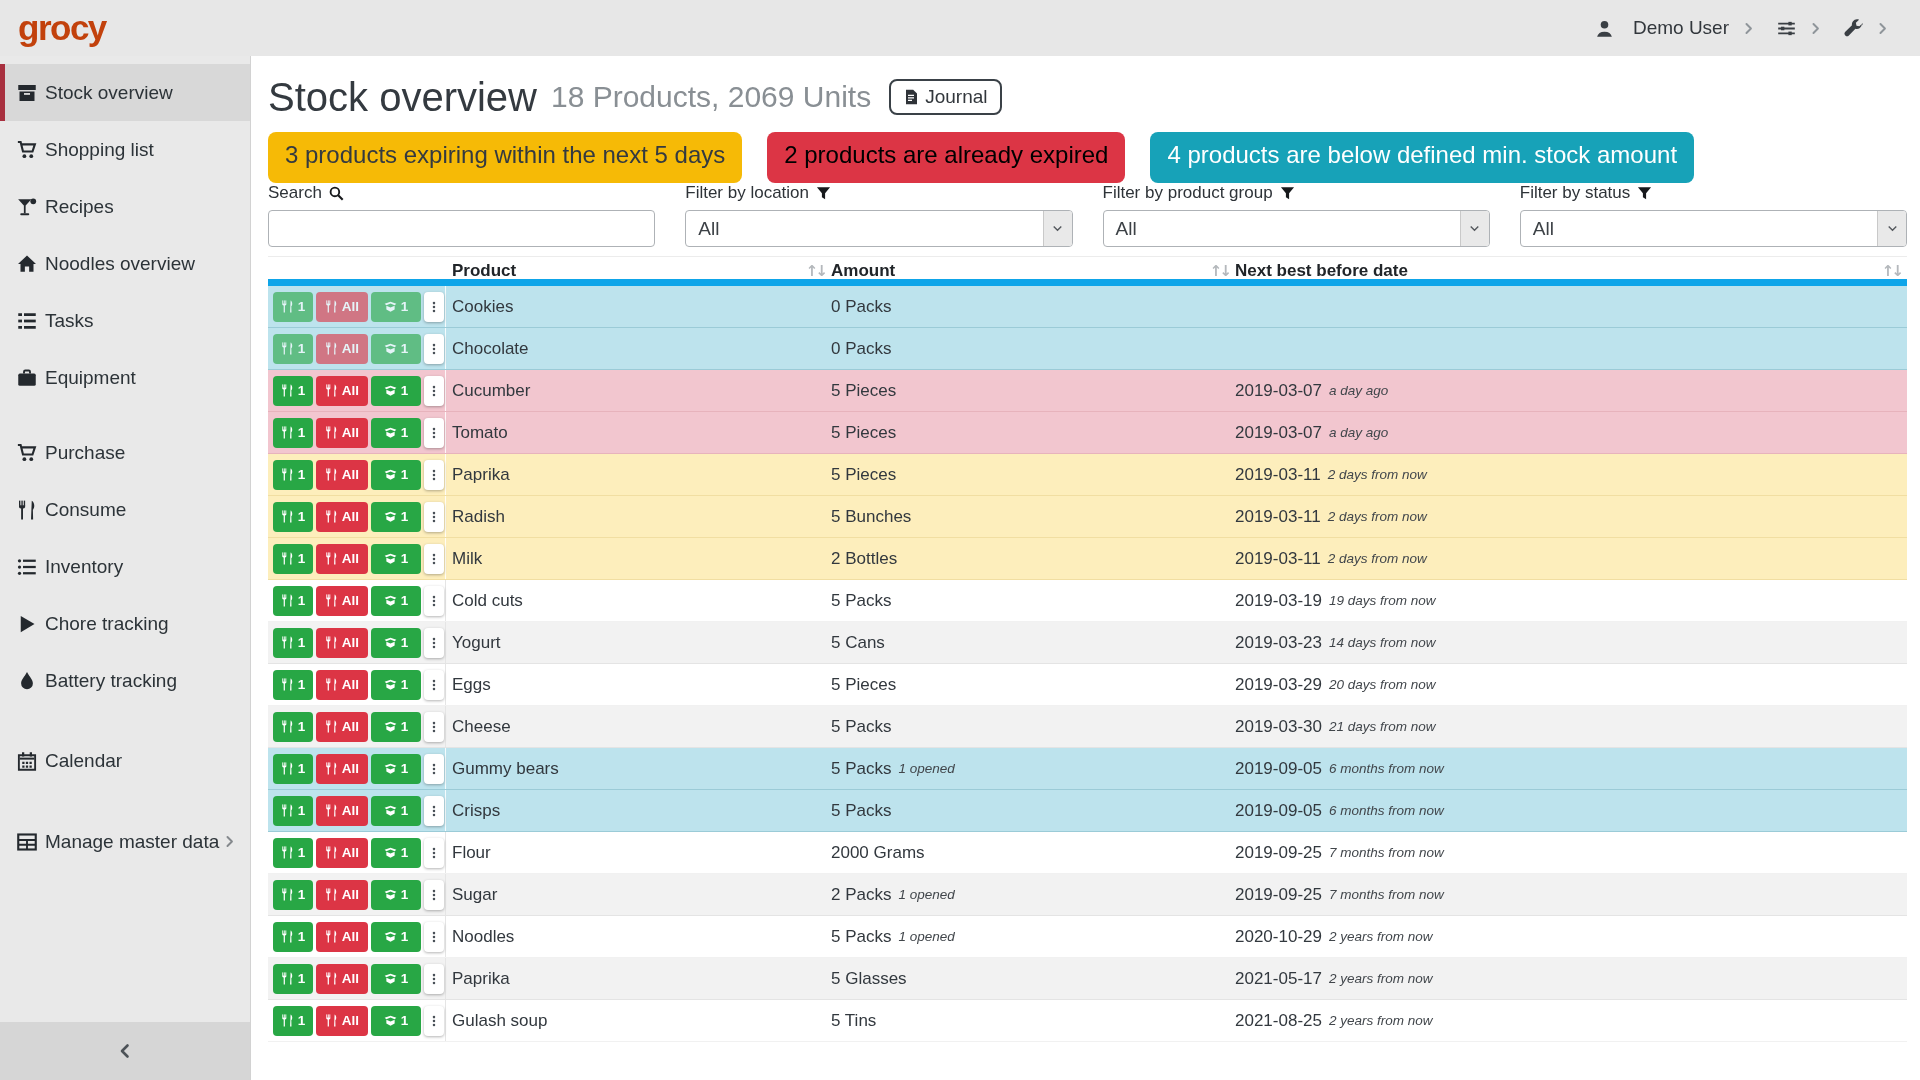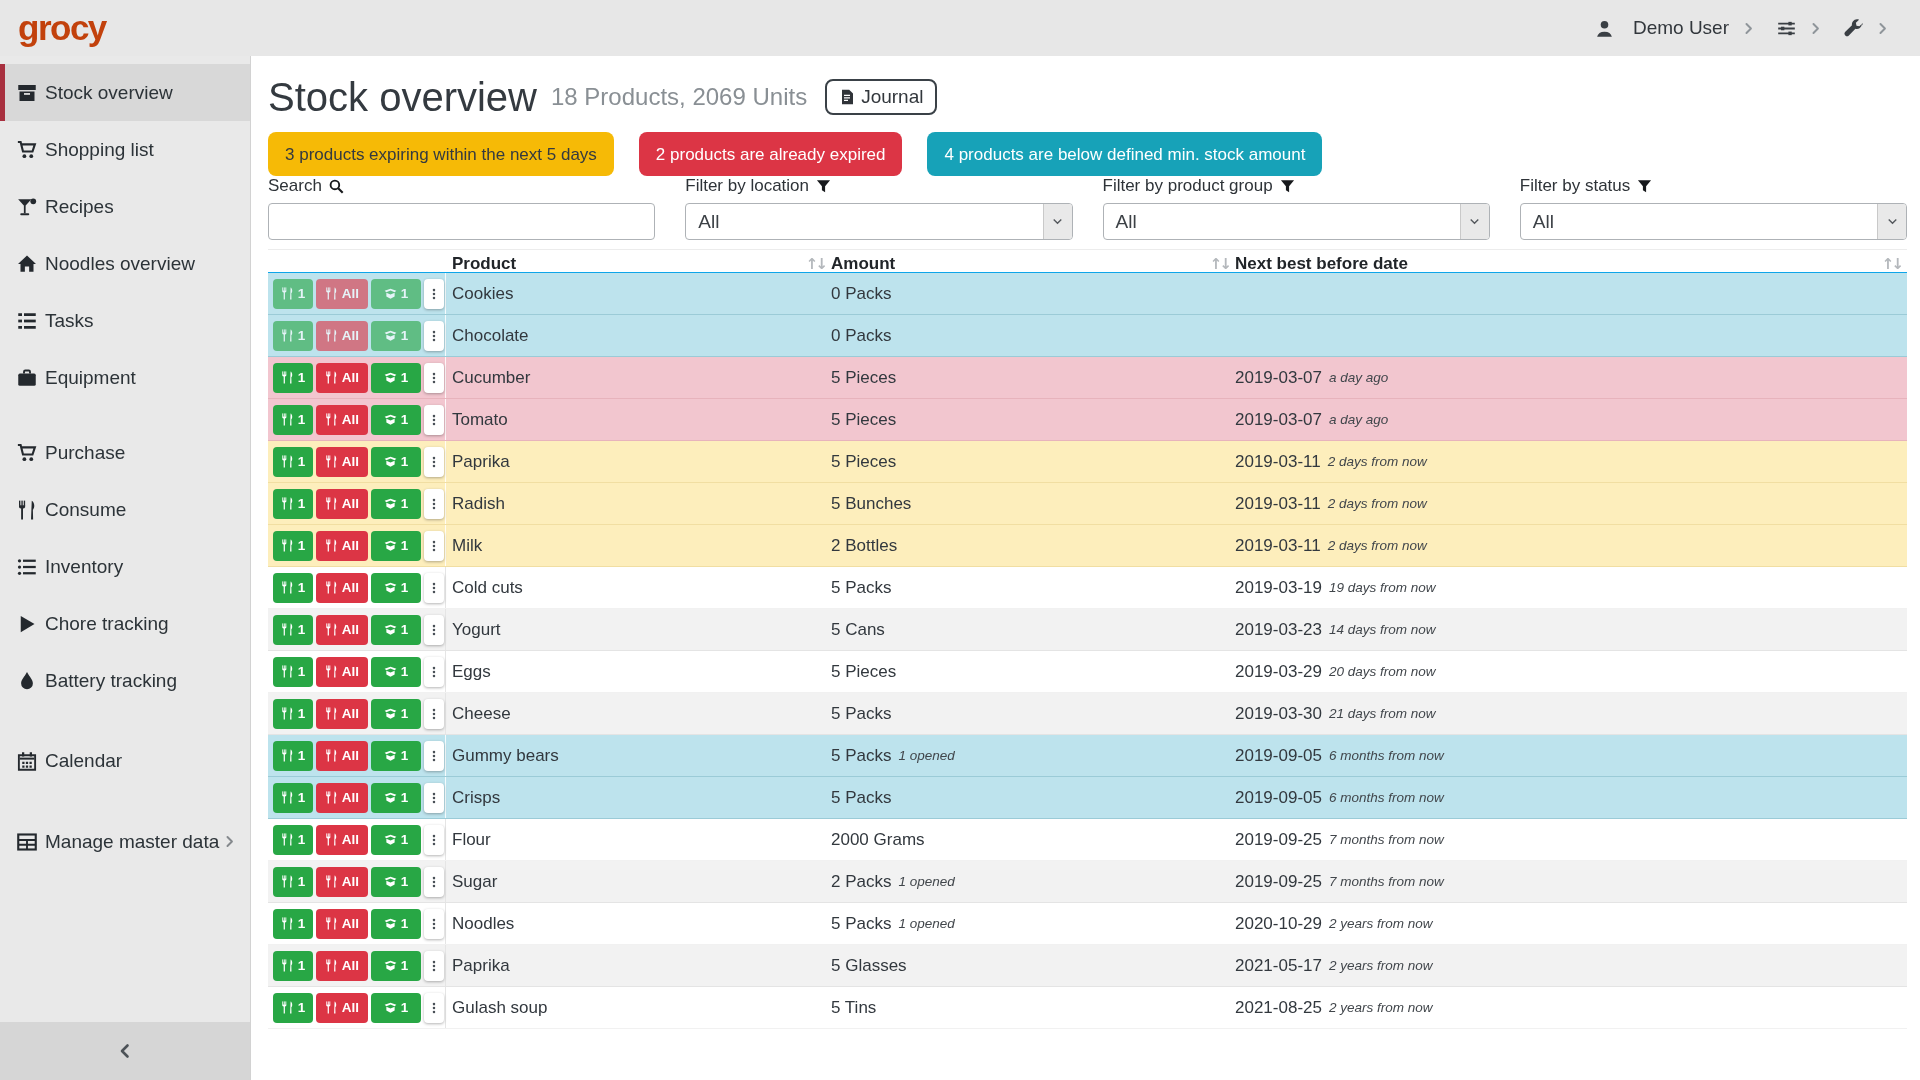--- a/index.html
+++ b/index.html
@@ -31,45 +31,45 @@
   #side-footer { position:absolute; left:0; right:0; bottom:0; height:58px; background:#d6d6d6;
     display:flex; align-items:center; justify-content:center; }
   #side-footer .icon { width:16px; height:16px; color:#4c5257; }
 
   
   #content { position:absolute; left:252px; top:56px; right:0; bottom:0; background:#fff;
     padding:0 13px 0 16px; overflow:hidden; }
 
   #heading-row { display:flex; align-items:center; margin-top:16px; height:50px; }
   #page-title { font-size:40px; font-weight:500; color:#343a40; }
-  #page-subtitle { font-size:24px; font-weight:400; color:#898f94; margin-left:14px; }
+  #page-subtitle { font-size:30px; font-weight:400; color:#898f94; margin-left:14px; }
   #journal-btn { margin-left:18px; display:inline-flex; align-items:center; gap:6px;
     border:2px solid #3a4147; border-radius:8px; background:#fff; color:#32373c;
     font-size:19px; padding:5px 12px; cursor:pointer; font-family:inherit; }
   #journal-btn .icon { width:16px; height:16px; color:#2f3338; }
 
   #alerts-row { display:flex; gap:25px; margin-top:10px; }
-  .alert-badge { height:44px; line-height:45px; padding:0 17px; border-radius:8px;
-    font-size:17px; font-weight:500; white-space:nowrap; }
+  .alert-badge { height:51px; line-height:45px; padding:0 17px; border-radius:8px;
+    font-size:24px; font-weight:500; white-space:nowrap; }
 
   #filters-row { display:grid; grid-template-columns:1fr 1fr 1fr 1fr; column-gap:30px; }
   .f-label { display:flex; align-items:center; gap:7px; font-size:17px; color:#2e3338; margin-bottom:7px; }
   .f-label .icon { width:15px; height:15px; color:#17191c; }
   .f-input { width:100%; height:37px; border:1px solid #aeb2b6; border-radius:4px; background:#fff;
     font-size:19px; color:#3c4146; padding:0 12px; font-family:inherit; outline:none; }
   .f-select { position:relative; height:37px; border:1px solid #aeb2b6; border-radius:4px; background:#fff;
     font-size:19px; color:#3c4146; display:flex; align-items:center; padding-left:12px; cursor:pointer; }
   .f-select .sel-arrow { position:absolute; right:0; top:0; bottom:0; width:29px; background:#e9e9e9;
     border-left:1px solid #c9c9c9; border-radius:0 3px 3px 0; display:flex; align-items:center; justify-content:center; }
   .f-select .sel-arrow .icon { width:11px; height:11px; color:#55595e; }
 
   
   #stock-table { margin-top:9px; }
   .tgrid { display:grid; grid-template-columns:178px 385px 404px 1fr; }
-  #thead { height:24px; border-top:1px solid #ececec; border-bottom:1px solid #0ea5e9; }
+  #thead { height:30px; border-top:1px solid #ececec; border-bottom:7px solid #0ea5e9; }
   .th { position:relative; font-size:17px; font-weight:bold; color:#212529; line-height:28px; }
   .th.product { padding-left:6px; }
   .sort-glyph { position:absolute; right:6px; top:0; font-family:"DejaVu Sans", sans-serif;
     font-size:15px; color:#b4b8bc; letter-spacing:-3px; cursor:pointer; }
   .trow { height:42px; border-bottom:1px solid rgba(0,0,0,.055); }
   .trow.v-info     { background:#bde3ed; border-bottom-color:rgba(38,118,138,.22); }
   .trow.v-expired  { background:#f2c6cf; border-bottom-color:rgba(160,40,60,.12); }
   .trow.v-expiring { background:#fdeebc; border-bottom-color:rgba(170,130,10,.14); }
   .trow.v-plain    { background:#ffffff; }
   .trow.v-stripe   { background:#f2f2f2; }
@@ -307,21 +307,21 @@
               <path d="M5 6.4h6M5 8.9h6M5 11.4h4"></path>
             </g>
           </svg>
         </span>
       <span>Journal</span>
     </button>
   </div>
 
   <div id="alerts-row">
       <div class="alert-badge" style="background: rgb(246, 186, 6); color: rgb(52, 58, 64);">3 products expiring within the next 5 days</div>
-      <div class="alert-badge" style="background: rgb(220, 53, 69); color: #ffffff;">2 products are already expired</div>
+      <div class="alert-badge" style="background: rgb(220, 53, 69); color: #000000;">2 products are already expired</div>
       <div class="alert-badge" style="background: rgb(23, 162, 184); color: rgb(255, 255, 255);">4 products are below defined min. stock amount</div>
     </div>
 
   <div id="filters-row">
     <div>
       <div class="f-label">
         <span>Search</span>
         <span class="icon">
             <svg viewBox="0 0 16 16">
               <circle cx="6.3" cy="6.3" r="4.6" fill="none" stroke="currentColor" stroke-width="2"></circle>

